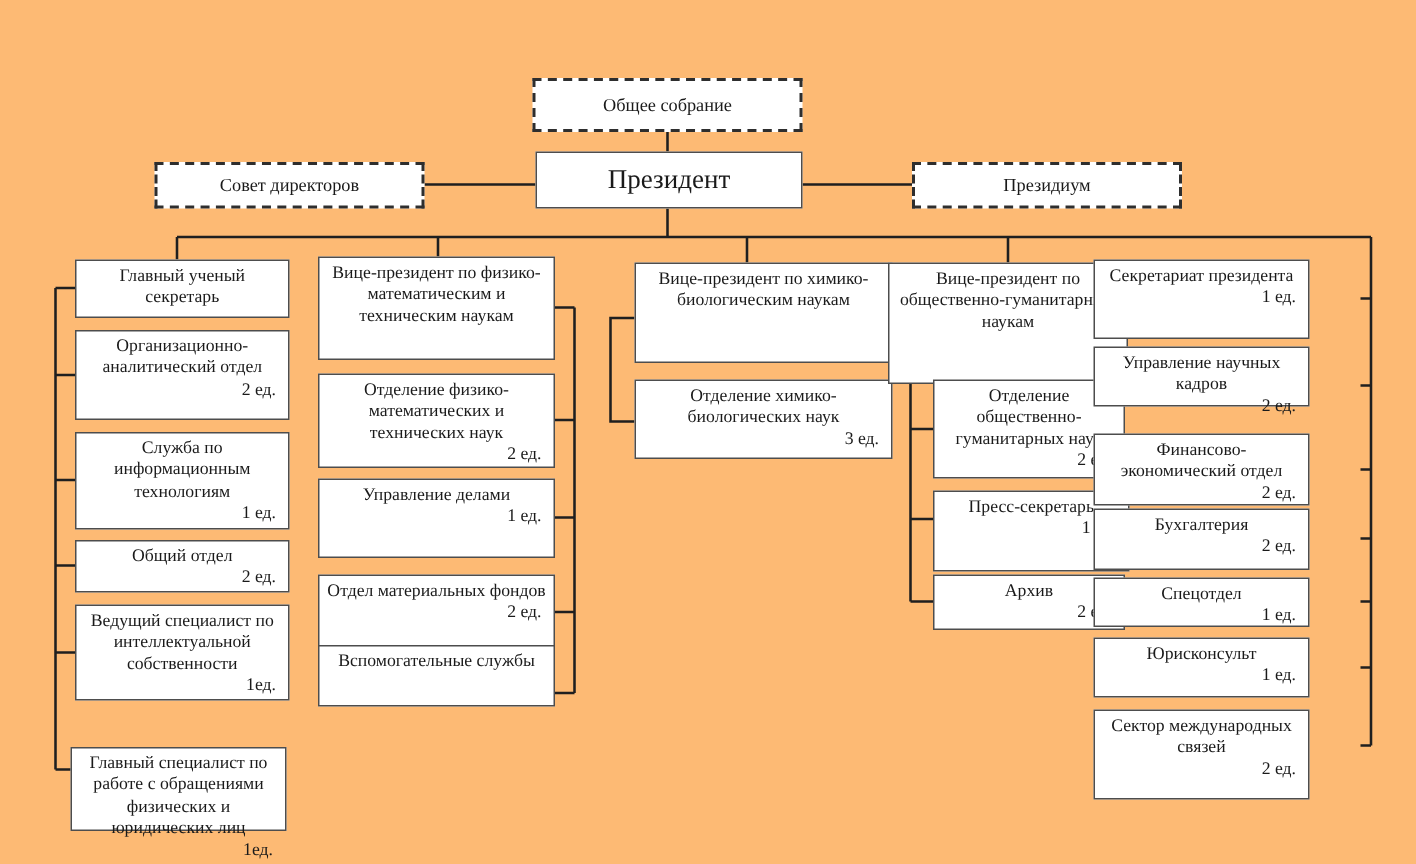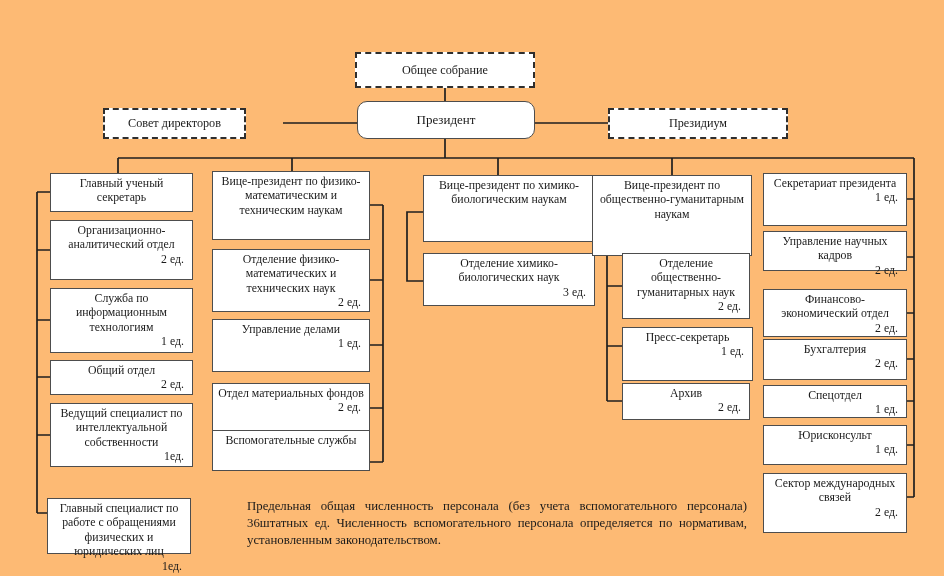--- a/index.html
+++ b/index.html
@@ -5,45 +5,45 @@
   html,body{margin:0;padding:0;background:#fff;}
   #stage{position:relative;width:944px;height:576px;background:#fdba74;overflow:hidden;
          font-family:"Liberation Serif", serif;color:#1a1a1a;}
   svg.wires{position:absolute;left:0;top:0;width:944px;height:576px;pointer-events:none;}
   .box{position:absolute;border:1px solid #4d4d4d;background:#fff;box-sizing:border-box;
        font-size:11.8px;line-height:1.22;}
   .box .t{display:block;text-align:center;padding:2px 3px 0 3px;}
   .box .c{display:block;text-align:right;padding:0 8px 0 0;}
   .dashed{border:2px dashed #2e2e2e;display:flex;align-items:center;justify-content:center;
           font-size:12.2px;}
-  .vcenter{display:flex;align-items:center;justify-content:center;font-size:13px;border-radius:10px;}
+  .vcenter{display:flex;align-items:center;justify-content:center;font-size:18px;}
   
   .n-ga{left:355px;top:52px;width:180px;height:36px;}
-  .n-bd{left:103px;top:108px;width:143px;height:31px;}
+  .n-bd{left:103px;top:108px;width:180px;height:31px;}
   .n-pm{left:608px;top:108px;width:180px;height:31px;}
   .n-pr{left:357px;top:101px;width:178px;height:38px;}
   
   .c1{left:50px;width:143px;}
   .c1b1{top:173px;height:39px}.c1b2{top:220px;height:60px}.c1b3{top:288px;height:65px}
   .c1b4{top:360px;height:35px}.c1b5{top:403px;height:64px}
   .c1b6{left:47px;top:498px;width:144px;height:56px}
   
   .c2{left:212px;width:158px;}
   .c2b1{top:171px;height:69px}.c2b2{top:249px;height:63px}.c2b3{top:319px;height:53px}
   .c2b4{top:383px;height:51px}.c2b5{top:430px;height:41px}
   
   .c3{left:423px;width:172px;}
   .c3b1{top:175px;height:67px}.c3b2{top:253px;height:53px}
   
   .c4b1{left:592px;top:175px;width:160px;height:81px}
   .c4b2{left:622px;top:253px;width:128px;height:66px}
   .c4b3{left:622px;top:327px;width:131px;height:54px}
   .c4b4{left:622px;top:383px;width:128px;height:37px}
   
-  .c5{left:763px;width:144px;}
+  .c5{left:729px;width:144px;}
   .c5b1{top:173px;height:53px}.c5b2{top:231px;height:40px}.c5b3{top:289px;height:48px}
   .c5b4{top:339px;height:41px}.c5b5{top:385px;height:33px}.c5b6{top:425px;height:40px}
   .c5b7{top:473px;height:60px}
   
   .footnote{position:absolute;left:247px;top:498px;width:500px;font-size:12.8px;
             line-height:17px;text-align:justify;}
 </style>
 </head>
 <body>
 
@@ -161,15 +161,14 @@
   </div>
   <div class="box c5 c5b6">
     <span class="t">Юрисконсульт</span>
     <span class="c">1 ед.</span>
   </div>
   <div class="box c5 c5b7">
     <span class="t">Сектор международных связей</span>
     <span class="c">2 ед.</span>
   </div>
 
-  <div class="footnote">Предельная общая численность персонала (без учета вспомогательного персонала) 36штатных ед. Численность вспомогательного персонала определяется по нормативам, установленным законодательством.</div>
 
 </div>
 
 </body></html>

